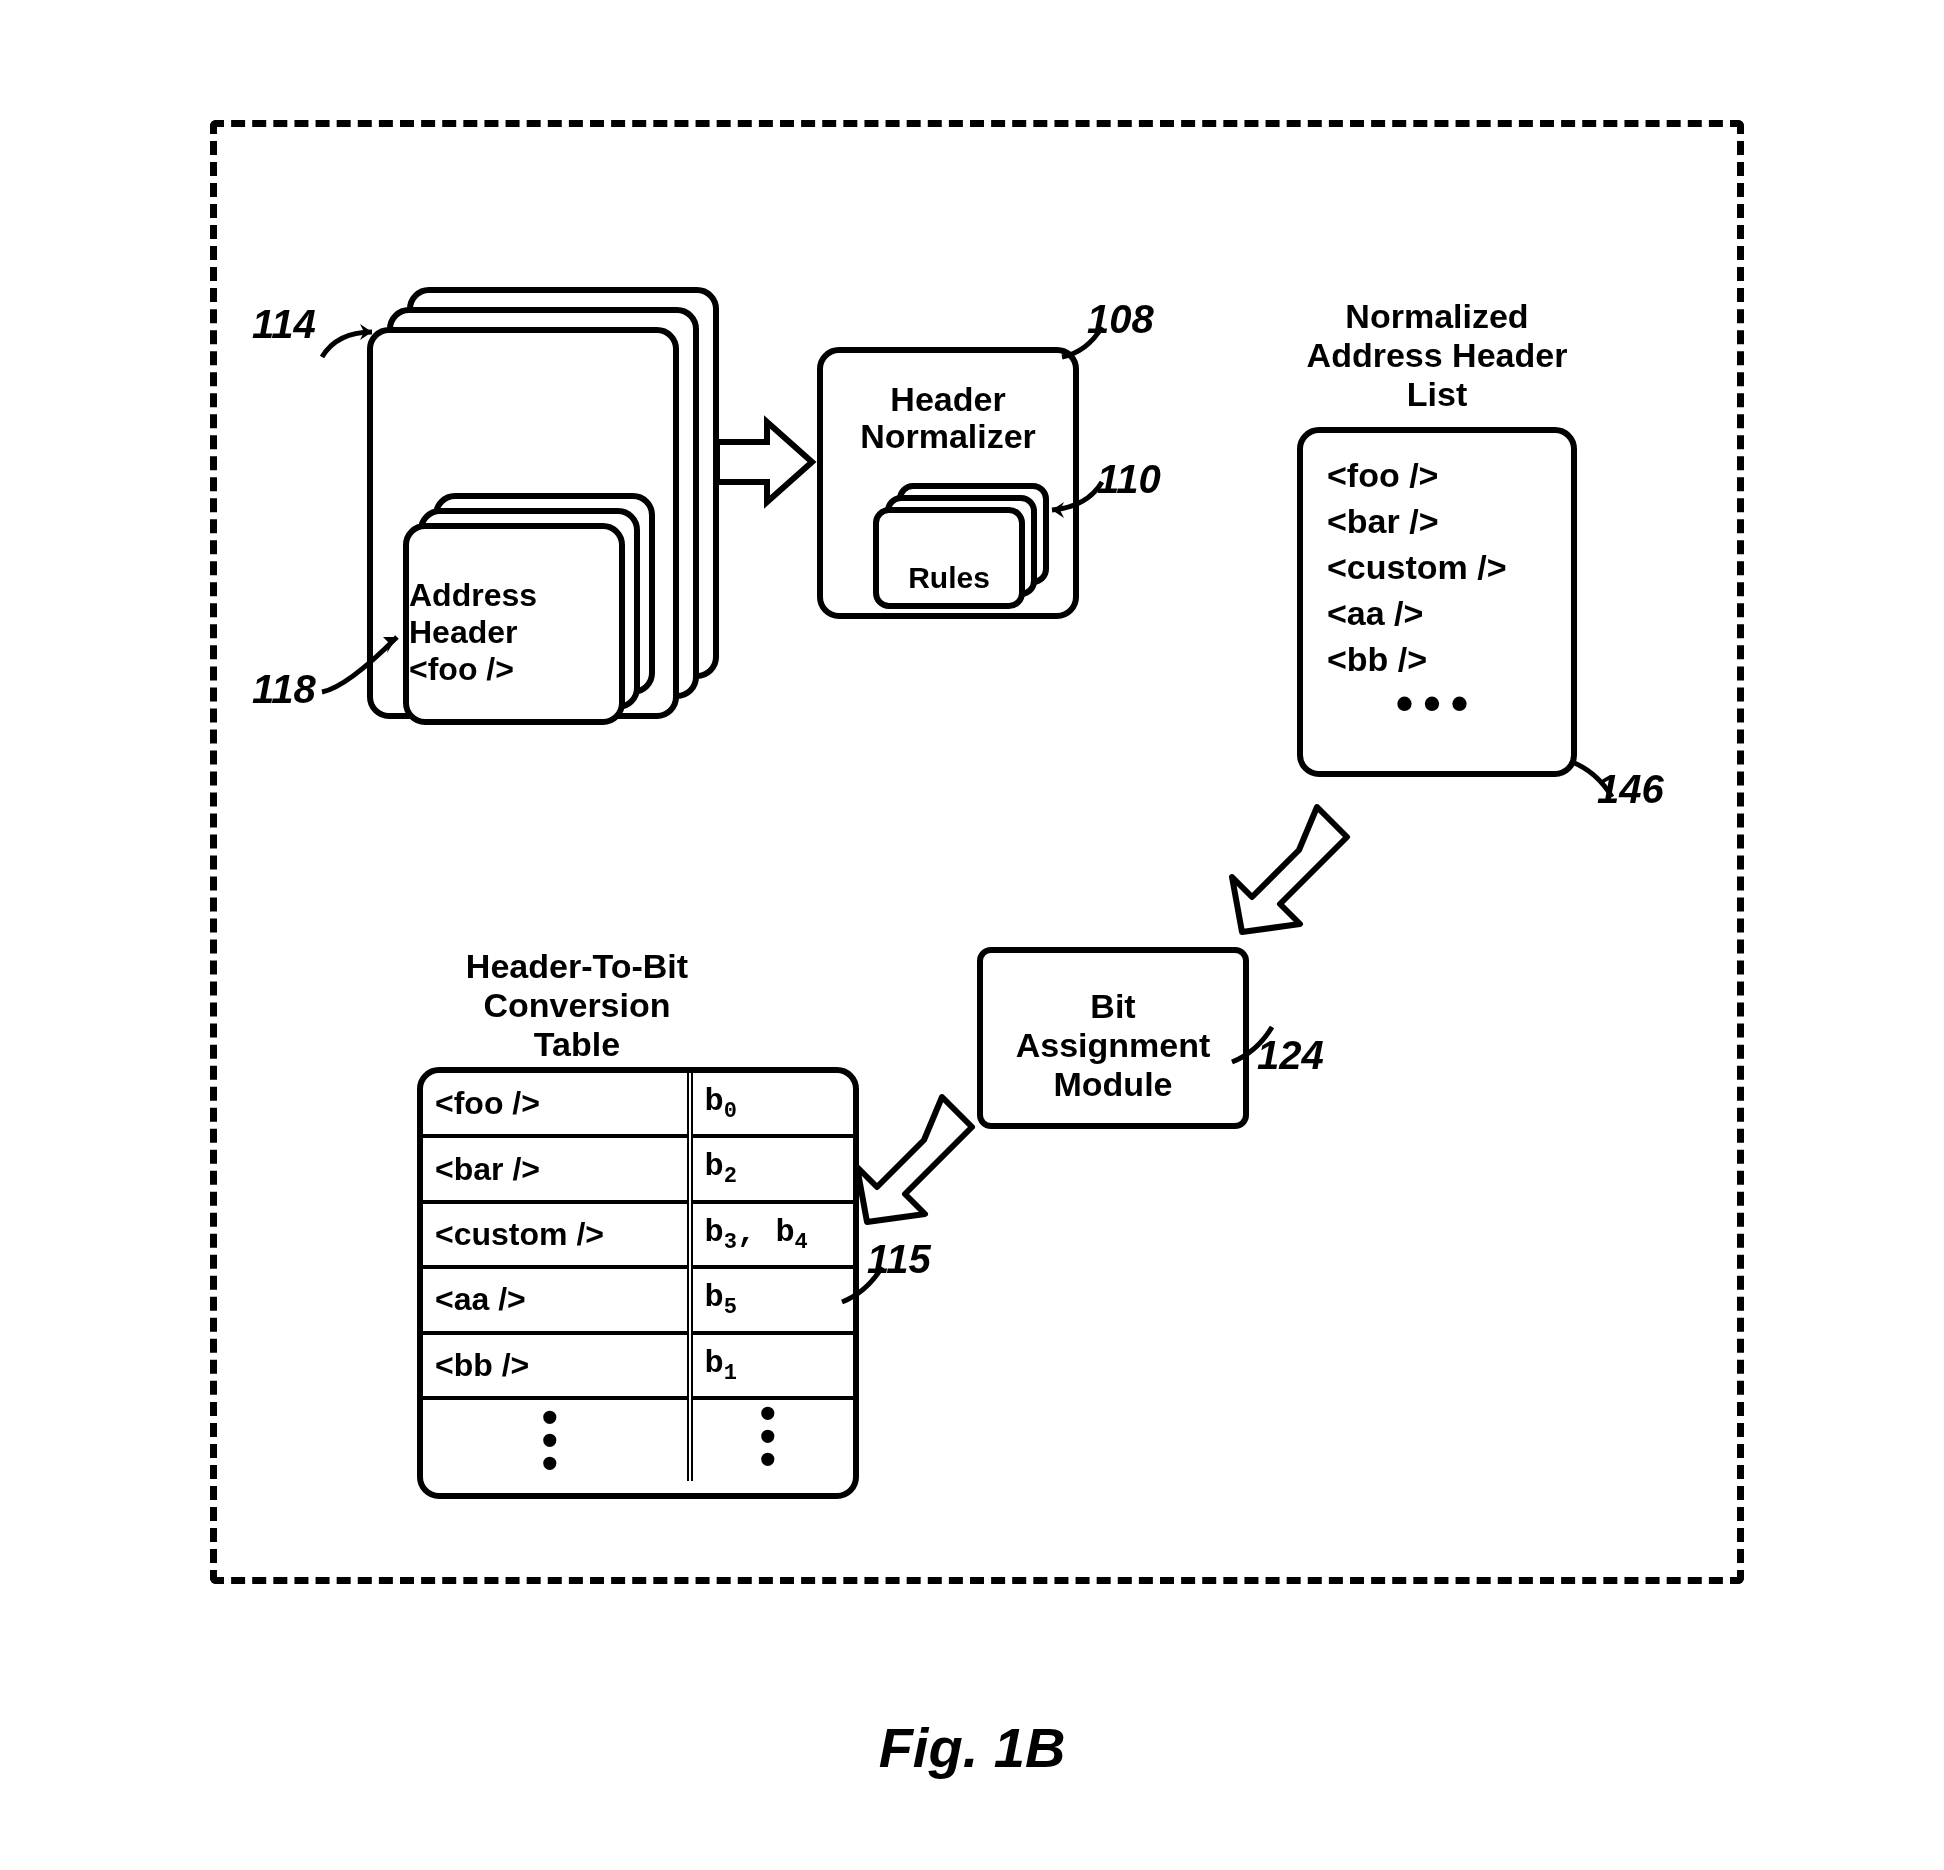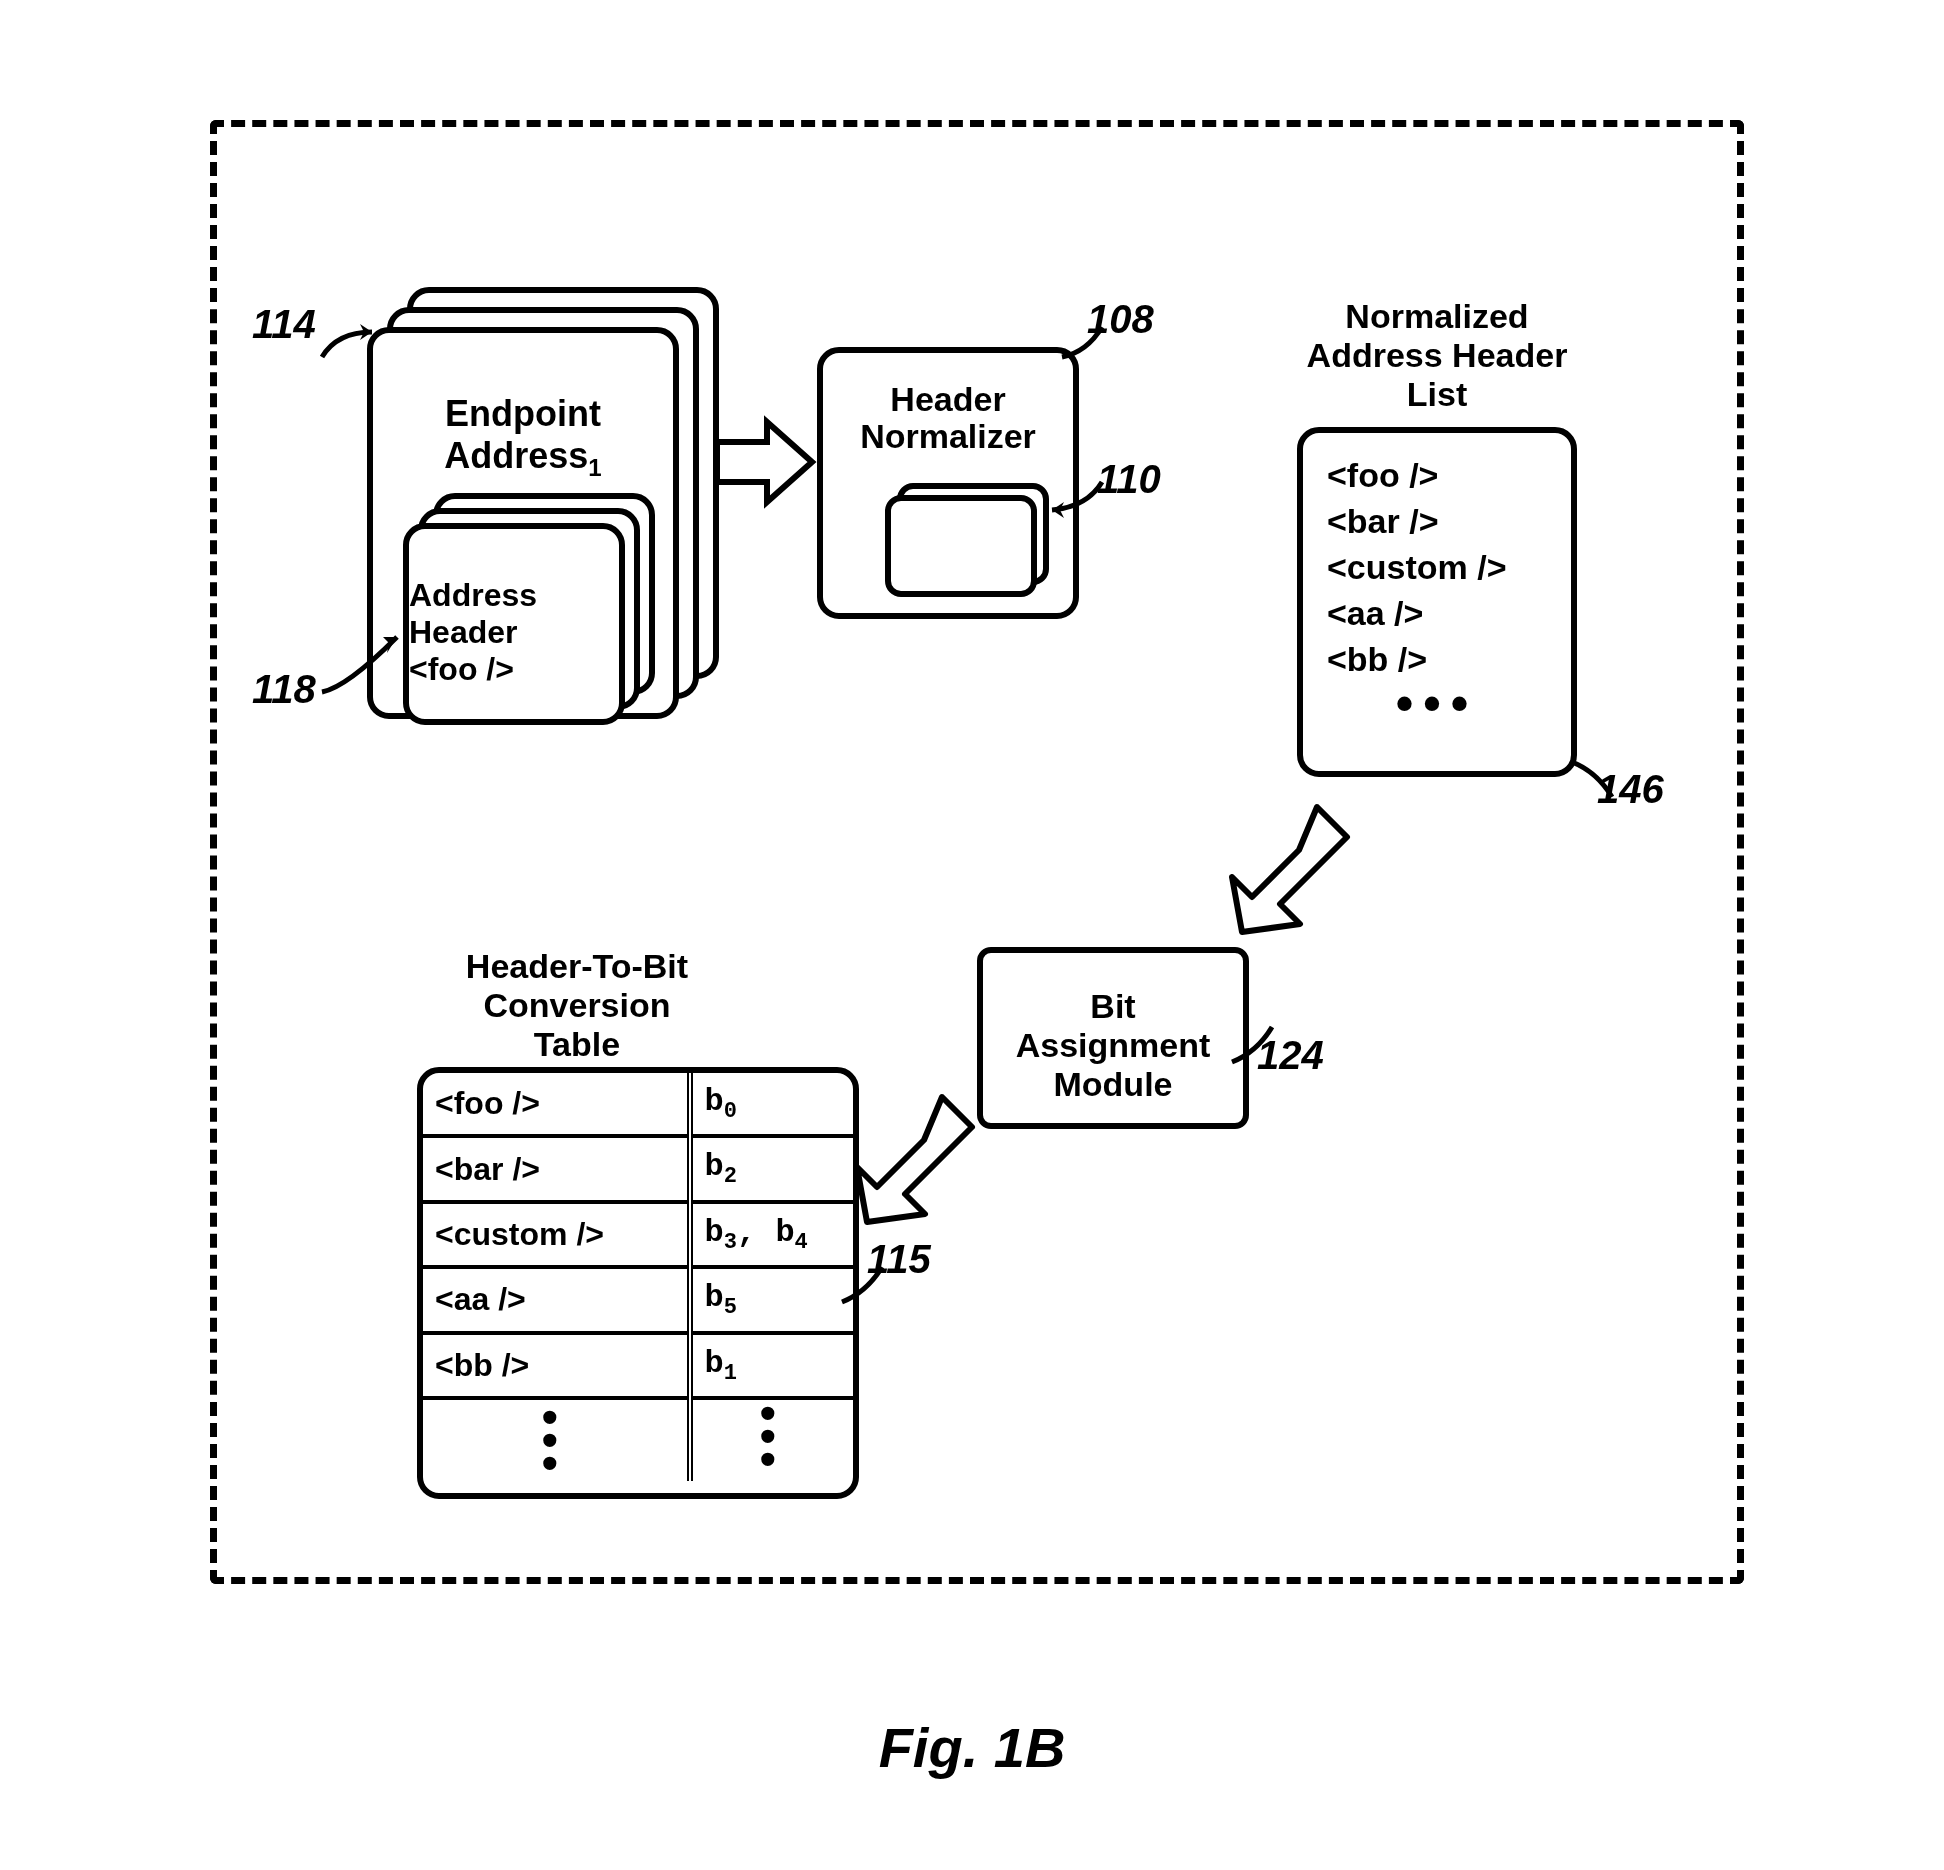--- a/index.html
+++ b/index.html
@@ -119,24 +119,20 @@
 
 <div class="canvas">
 
   <div class="outer">
 
 
     <div class="ep-stack stack">
       <div class="layer l1"></div>
       <div class="layer l2"></div>
       <div class="layer l3">
-        <div class="ep-title">
-          <span>Endpoint</span><br>
-          <span>Address</span><sub>1</sub>
-        </div>
         <div class="hdr-stack stack">
           <div class="layer h1"></div>
           <div class="layer h2"></div>
           <div class="layer h3">
             <div class="hdr-title">
               <span>Address</span><br>
               <span>Header</span><br>
               <span>&lt;foo /&gt;</span>
             </div>
           </div>
@@ -151,20 +147,23 @@
     </div>
 
     <div class="box norm">
       <div class="ntitle">
         <span>Header</span><br>
         <span>Normalizer</span>
       </div>
       <div class="rules-stack stack">
         <div class="layer r1"></div>
         <div class="layer r2"></div>
+        <div class="layer r3">
+          <div class="rlabel">Rules</div>
+        </div>
       </div>
     </div>
 
     <div class="norm-list-title">
       <span>Normalized</span><br>
       <span>Address Header</span><br>
       <span>List</span>
     </div>
     <div class="box norm-list">
       <div>&lt;foo /&gt;</div>

